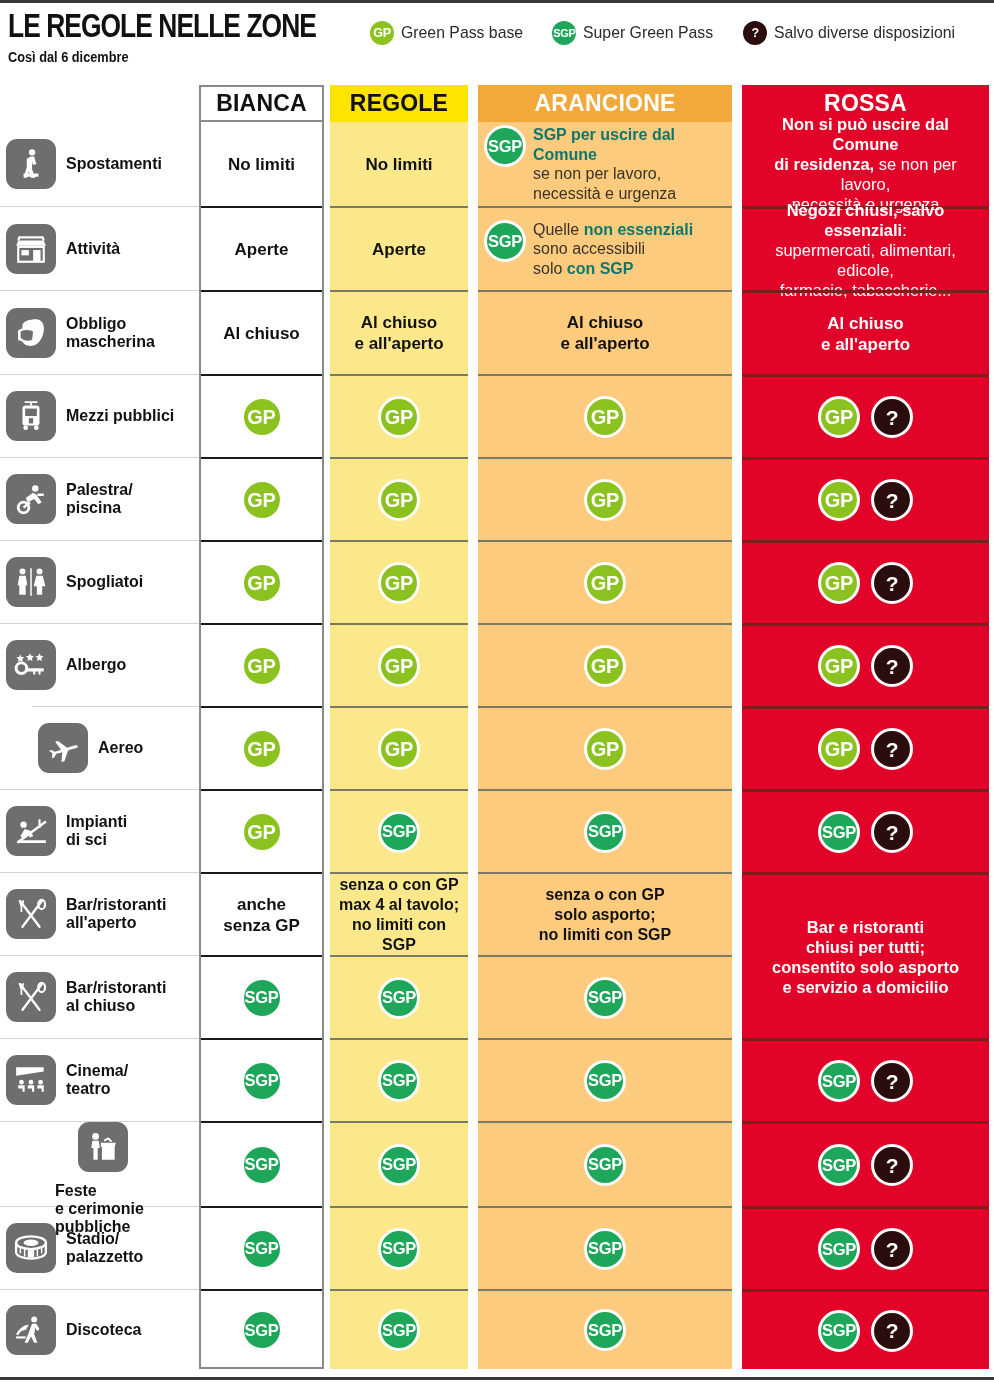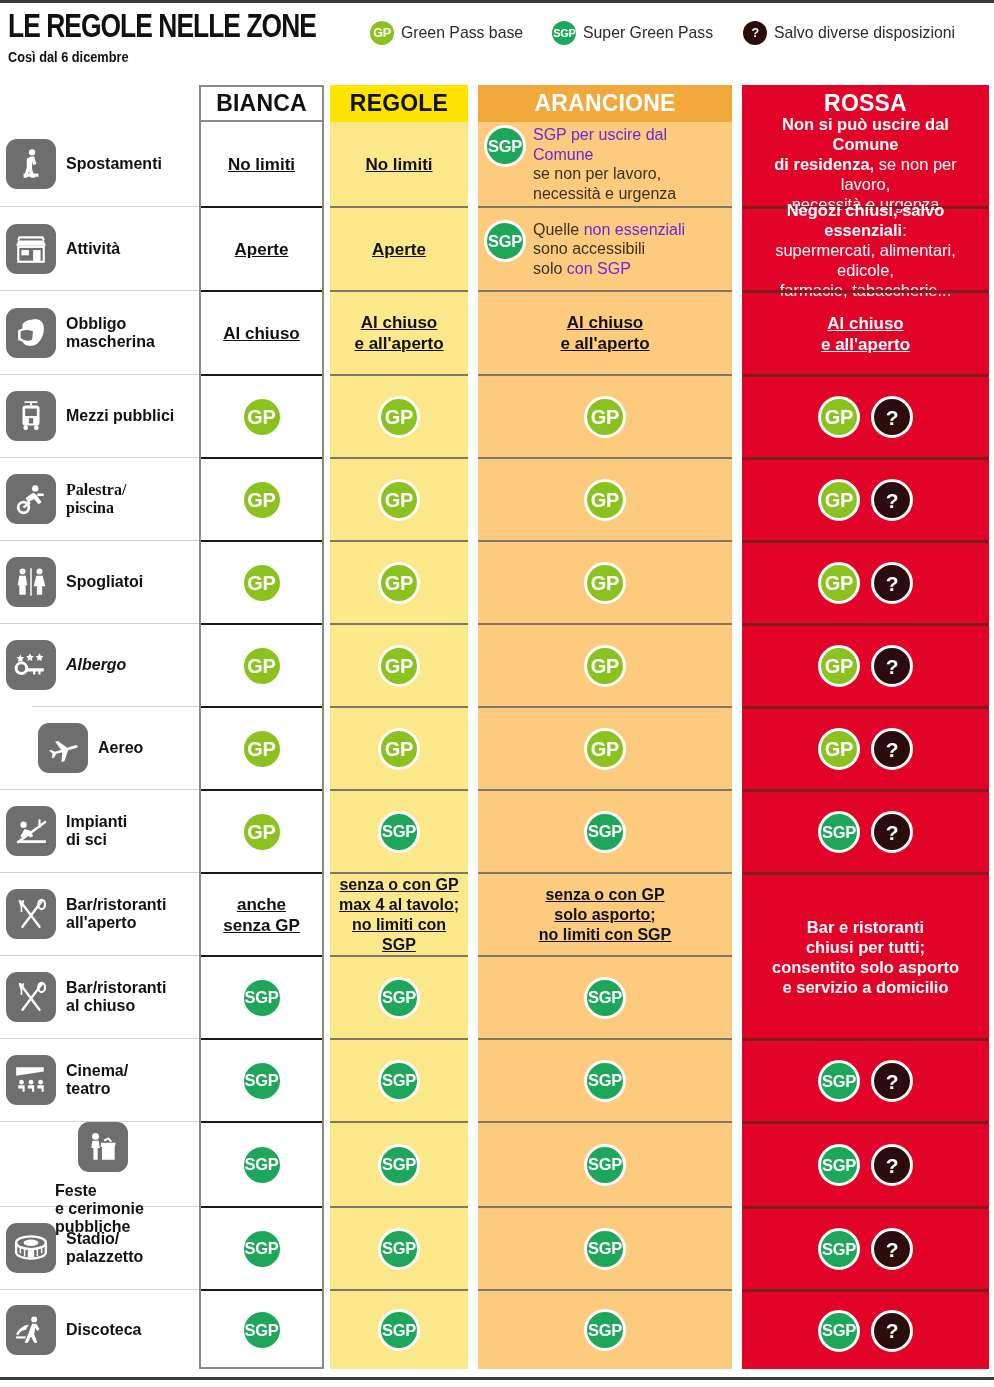--- a/index.html
+++ b/index.html
@@ -73,29 +73,29 @@
   .rname{font-weight:bold;font-size:17px;line-height:18px;color:#111;
      transform:scaleX(0.94);transform-origin:left center;}
 
   .cell{box-sizing:border-box;display:flex;align-items:center;justify-content:center;
      text-align:center;position:relative;}
   .cell.sep-dark{border-top:2px solid #1a1a1a;}
   .cell.sep-gray{border-top:2px solid #7a7a66;}
   .cell.sep-white{border-top:3px solid #7f1d1d;}
   .cell:first-child{border-top:none;}
 
-  .celltext{font-weight:bold;font-size:17px;line-height:21px;color:#111;padding:0 6px;text-decoration:underline;}
+  .celltext{font-weight:bold;font-size:17px;line-height:21px;color:#111;padding:0 6px;}
   .celltext.sm{font-size:16px;line-height:20px;}
   .cell.red .celltext{color:#fff;}
   .badgerow{display:flex;align-items:center;justify-content:center;gap:11px;}
 
   
   .bullet{display:flex;align-items:flex-start;gap:7px;padding:0 8px 0 6px;text-align:left;width:100%;box-sizing:border-box;}
   .bullet .btxt{font-size:16px;line-height:19.5px;color:#3a3226;font-weight:normal;}
-  .bullet .btxt b{color:#6d28d9;font-weight:normal;}
+  .bullet .btxt b{color:#0f766e;font-weight:bold;}
 
   .redtext{font-size:16.5px;line-height:20px;color:#fff;font-weight:normal;padding:0 7px;}
   .redtext b{font-weight:bold;}
 
   .footer{position:absolute;left:0;top:1350px;width:994px;}
   .footline{height:3px;background:#3a3a3a;width:994px;}
   .footlabel{text-align:right;padding:7px 12px 0 0;font-weight:bold;font-size:15px;
      letter-spacing:0.6px;color:#1a1a1a;}
   svg{display:block;}
 </style>
@@ -458,21 +458,21 @@
               <rect x="8" y="6" width="16" height="19" rx="3" fill="#fff"></rect>
               <rect x="10.5" y="9" width="11" height="7" fill="#6E6E6E"></rect>
               <rect x="14" y="18" width="4" height="5" fill="#6E6E6E"></rect>
               <path d="M16 6V2M10 3h12" stroke="#fff" stroke-width="1.7"></path>
               <circle cx="11" cy="27" r="2.2" fill="#fff"></circle>
               <circle cx="21" cy="27" r="2.2" fill="#fff"></circle>
             </svg>
           </div>
           <div class="rname">Mezzi pubblici</div>
         </div>
-        <div class="rowlabel" style="height: 83px; font-family: Liberation Serif, serif;">
+        <div class="rowlabel" style="height: 83px;">
           <div class="ricon">
             <svg width="34" height="34" viewBox="0 0 32 32">
               <circle cx="20" cy="6" r="3" fill="#fff"></circle>
               <path d="M18 10l-7 5 2 4 6-3 4 5 3-2-5-7z" fill="#fff"></path>
               <circle cx="9" cy="24" r="5" fill="none" stroke="#fff" stroke-width="2.6"></circle>
               <path d="M9 24l6-5M22 12h6" stroke="#fff" stroke-width="2.4" fill="none"></path>
             </svg>
           </div>
           <div class="rname">Palestra/<br>piscina</div>
         </div>
@@ -481,21 +481,21 @@
             <svg width="34" height="34" viewBox="0 0 32 32">
               <circle cx="8" cy="6" r="2.8" fill="#fff"></circle>
               <path d="M5 10h6l1.5 9H11v9H5v-9H3.5z" fill="#fff"></path>
               <rect x="15.3" y="3" width="1.4" height="26" fill="#fff"></rect>
               <circle cx="24" cy="6" r="2.8" fill="#fff"></circle>
               <path d="M21 10h6l2.5 10h-3v8h-5v-8h-3z" fill="#fff"></path>
             </svg>
           </div>
           <div class="rname">Spogliatoi</div>
         </div>
-        <div class="rowlabel" style="height: 83px; font-style: italic;">
+        <div class="rowlabel" style="height: 83px;">
           <div class="ricon">
             <svg width="34" height="34" viewBox="0 0 32 32">
               <circle cx="7" cy="19" r="5" fill="none" stroke="#fff" stroke-width="2.8"></circle>
               <path d="M12 19h16v3h-3v3h-2v-3h-3v3h-2v-3h-6z" fill="#fff"></path>
               <path d="M6 6l1.1 2.4L9.7 8.8 7.8 10.6 8.3 13.2 6 12 3.7 13.2l.5-2.6L2.3 8.8l2.6-.4z" fill="#fff"></path>
               <path d="M15 5l1.1 2.4 2.6.4-1.9 1.8.5 2.6L15 11l-2.3 1.2.5-2.6-1.9-1.8 2.6-.4z" fill="#fff"></path>
               <path d="M24 5l1.1 2.4 2.6.4-1.9 1.8.5 2.6L24 11l-2.3 1.2.5-2.6-1.9-1.8 2.6-.4z" fill="#fff"></path>
             </svg>
           </div>
           <div class="rname">Albergo</div>

